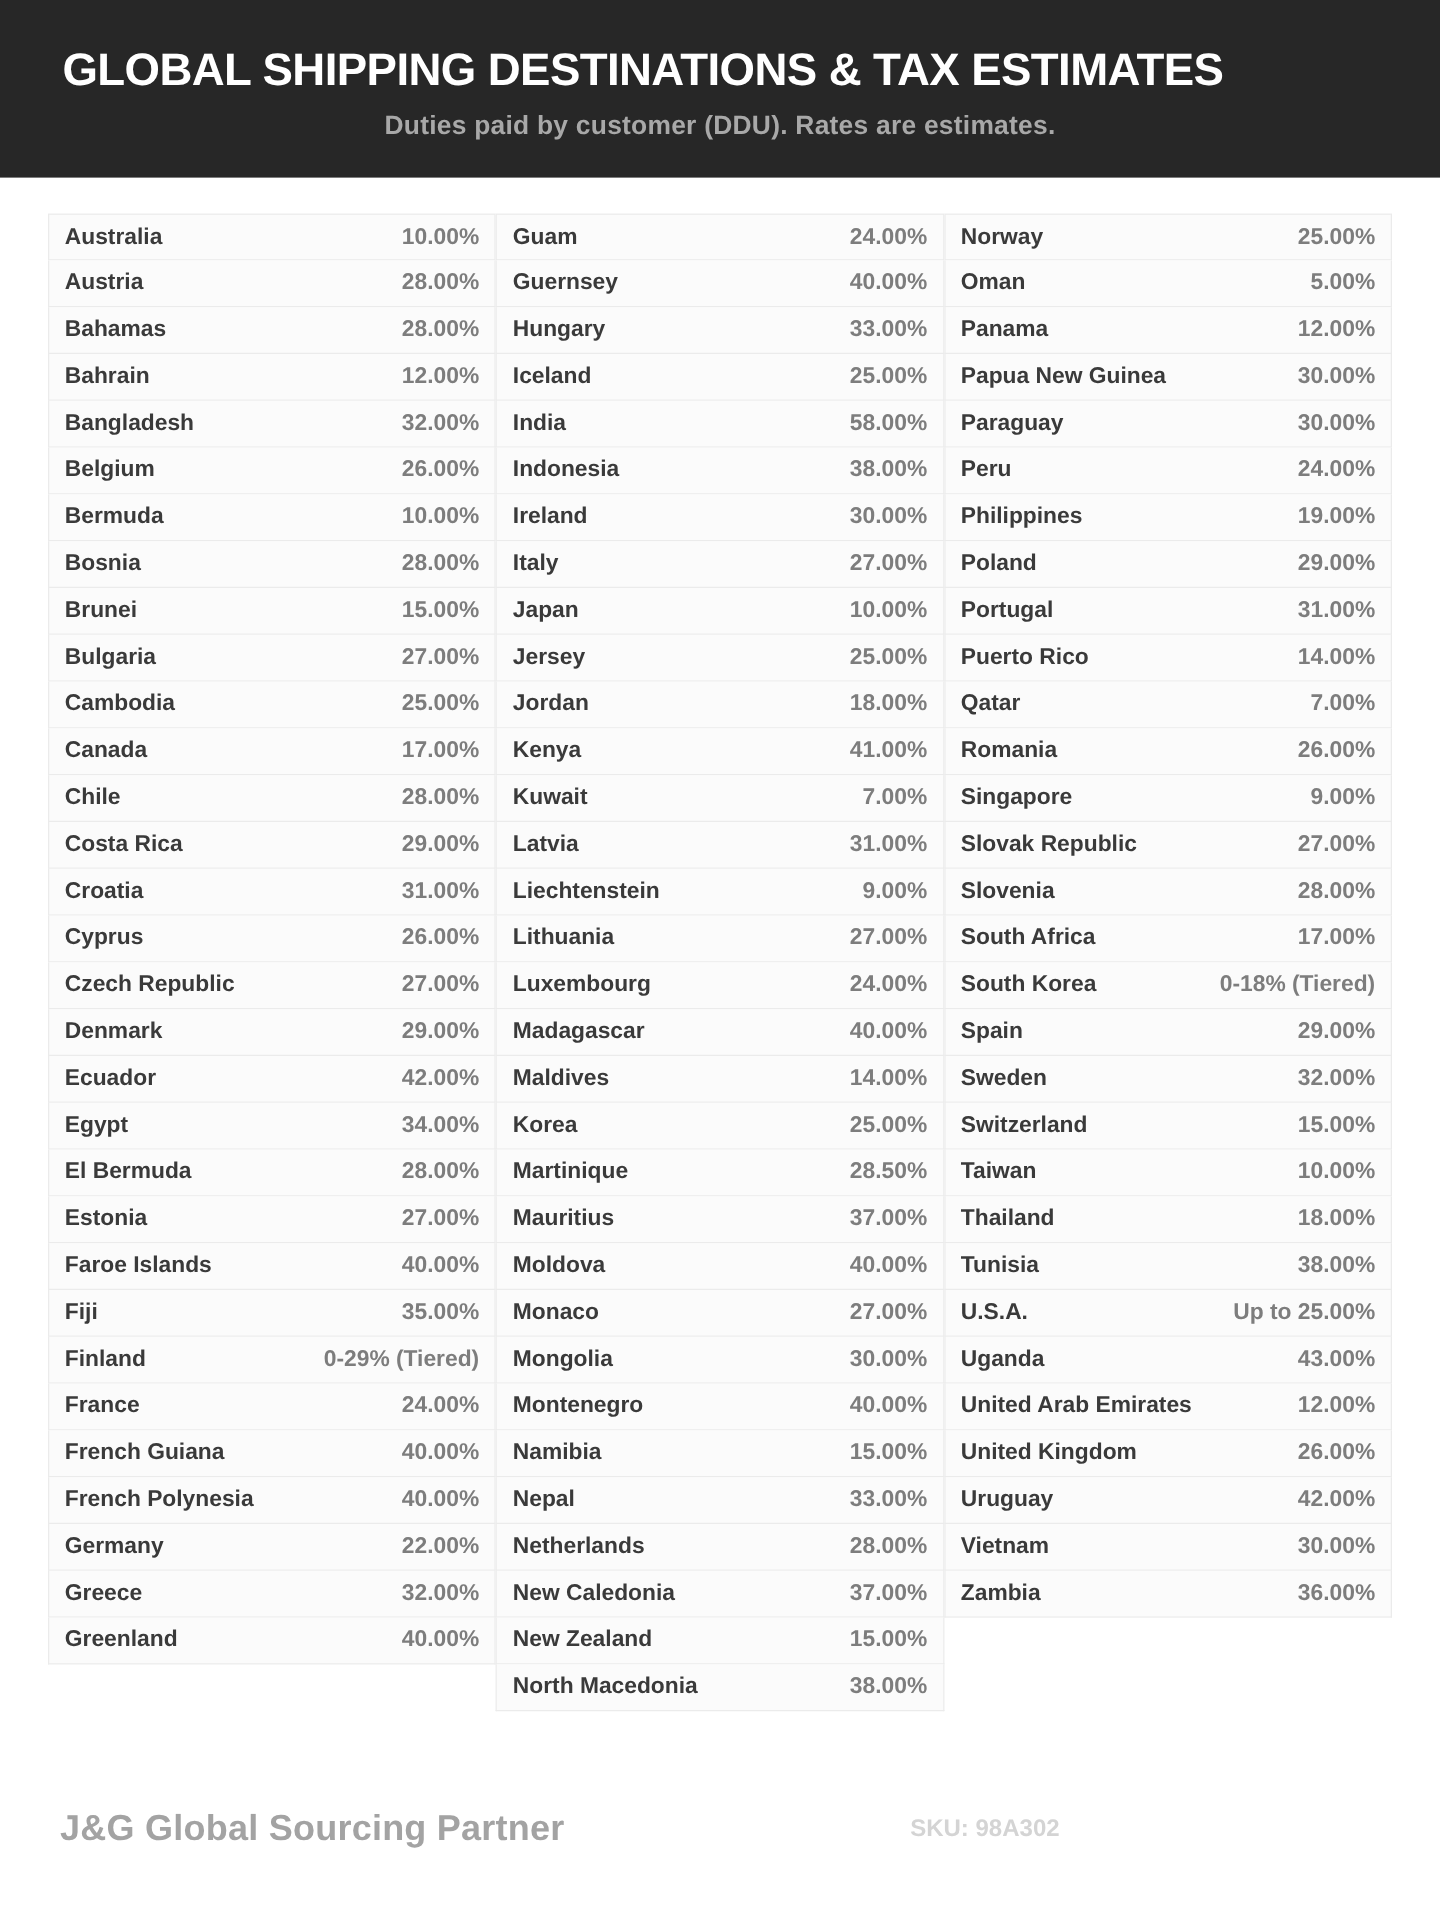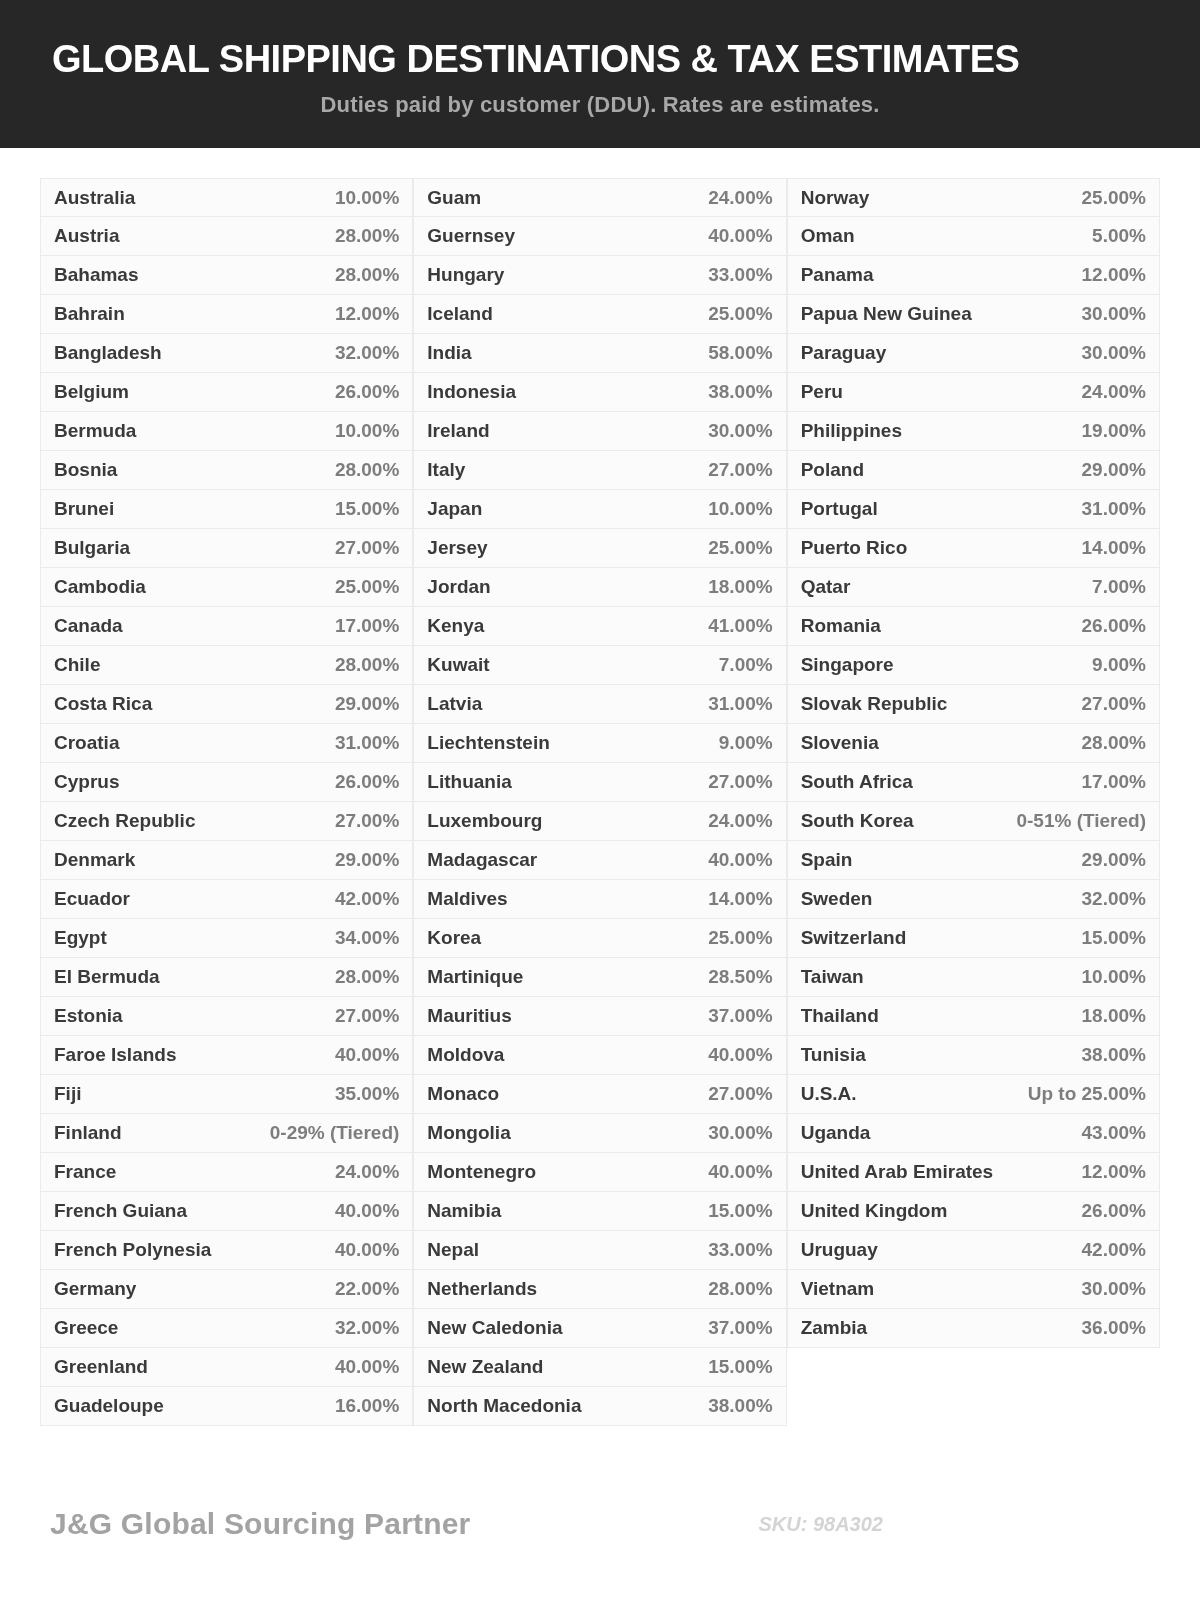--- a/index.html
+++ b/index.html
@@ -92,21 +92,20 @@
   .brand {
     color: #a3a3a3;
     font-size: 30px;
     font-weight: 700;
     letter-spacing: 0.2px;
   }
   .sku {
     color: #d4d4d4;
     font-size: 20px;
     font-weight: 700;
-    font-style: italic;
   }
 </style>
 </head>
 <body>
 
 <div class="page">
 
   <header class="banner">
     <h1 class="title">GLOBAL SHIPPING DESTINATIONS &amp; TAX ESTIMATES</h1>
     <p class="subtitle">Duties paid by customer (DDU). Rates are estimates.</p>
@@ -231,24 +230,20 @@
           <span class="rate">22.00%</span>
         </div>
         <div class="row">
           <span class="country">Greece</span>
           <span class="rate">32.00%</span>
         </div>
         <div class="row">
           <span class="country">Greenland</span>
           <span class="rate">40.00%</span>
         </div>
-        <div class="row">
-          <span class="country">Guadeloupe</span>
-          <span class="rate">16.00%</span>
-        </div>
       </div>
     <div class="col">
         <div class="row">
           <span class="country">Guam</span>
           <span class="rate">24.00%</span>
         </div>
         <div class="row">
           <span class="country">Guernsey</span>
           <span class="rate">40.00%</span>
         </div>
@@ -433,21 +428,21 @@
         <div class="row">
           <span class="country">Slovenia</span>
           <span class="rate">28.00%</span>
         </div>
         <div class="row">
           <span class="country">South Africa</span>
           <span class="rate">17.00%</span>
         </div>
         <div class="row">
           <span class="country">South Korea</span>
-          <span class="rate">0-51% (Tiered)</span>
+          <span class="rate">0-18% (Tiered)</span>
         </div>
         <div class="row">
           <span class="country">Spain</span>
           <span class="rate">29.00%</span>
         </div>
         <div class="row">
           <span class="country">Sweden</span>
           <span class="rate">32.00%</span>
         </div>
         <div class="row">

